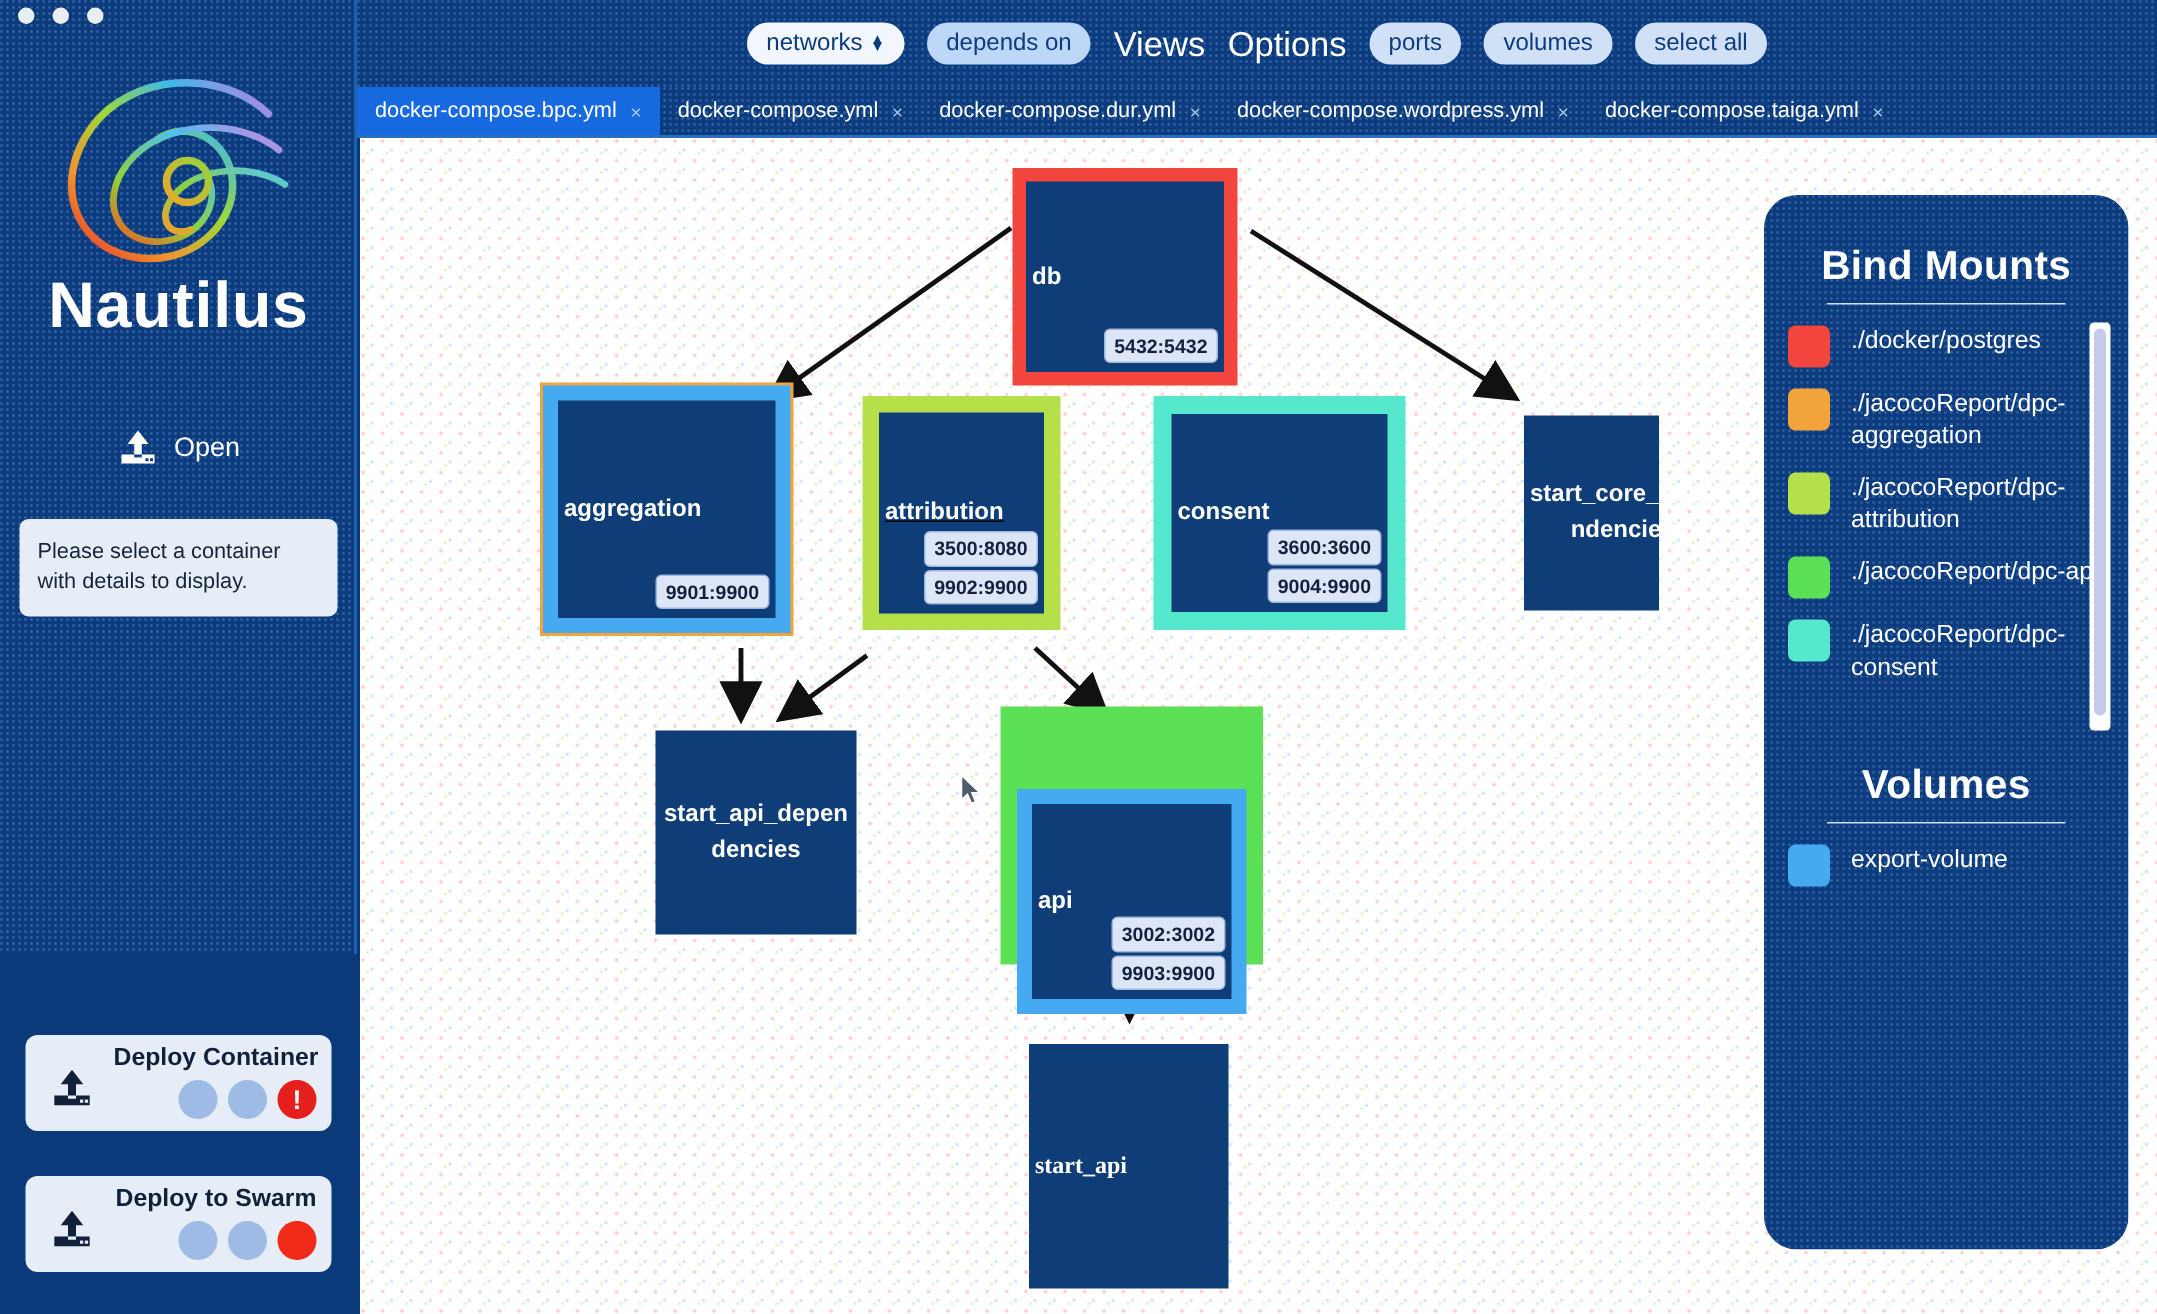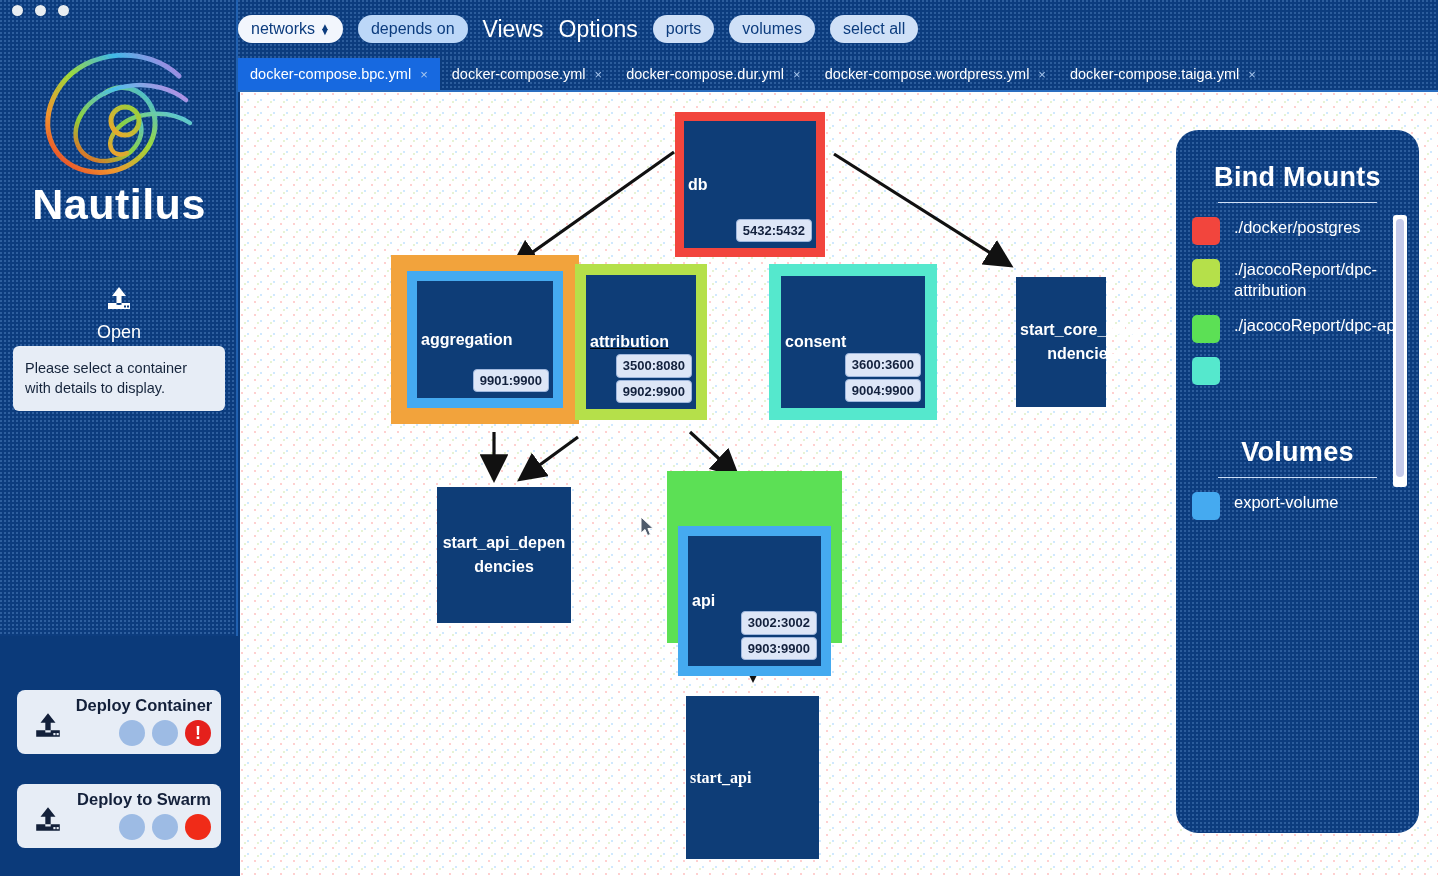--- a/index.html
+++ b/index.html
@@ -24,21 +24,21 @@
 
   .logo-wrap{position:absolute;left:0;top:34px;width:238px;height:160px;display:flex;align-items:center;justify-content:center;}
   .brand{
     position:absolute;left:0;top:180px;width:238px;text-align:center;
     color:#fff;font-size:43px;font-weight:700;letter-spacing:.5px;
   }
 
   .open-row{
     position:absolute;left:0;top:284px;width:238px;
     display:flex;align-items:center;justify-content:center;gap:10px;
-    color:#fff;font-size:18px;flex-direction:column;
+    color:#fff;font-size:18px;
   }
   .upload-icon{display:inline-flex;}
 
   .notice{
     position:absolute;left:13px;top:346px;width:212px;
     background:#e7edf6;border-radius:6px;padding:13px 12px;
     box-sizing:border-box;color:#15243b;font-size:14.5px;line-height:1.35;
   }
 
   .deploy{
@@ -56,21 +56,21 @@
   .led{width:26px;height:26px;border-radius:50%;background:#9dbbe4;}
   .led.alert{background:#e5201c;display:flex;align-items:center;justify-content:center;color:#fff;font-weight:700;font-size:18px;line-height:1;}
   .led.red{background:#f02b18;}
 
   
   .topbar{
     position:absolute;left:238px;top:0;width:1200px;height:58px;
     background:
       radial-gradient(circle at 1px 1px, rgba(120,170,230,.30) 0.7px, transparent 1.1px) 0 0/4px 4px,
       linear-gradient(#0c3c7e,#0c3c7e);
-    display:flex;align-items:center;gap:15px;
+    display:flex;align-items:center;justify-content:center;gap:15px;
   }
   .pill{
     background:#cfe0f7;color:#0c3c7e;border:none;border-radius:14px;
     padding:5px 13px;font-size:16px;font-family:inherit;cursor:pointer;
     display:inline-flex;align-items:center;gap:5px;white-space:nowrap;
   }
   .pill.bright{background:#bcd7f8;}
   .pill.white{background:#f2f6fd;}
   .menu-text{color:#fff;font-size:23px;font-weight:500;}
   .spin{display:inline-flex;flex-direction:column;line-height:5px;font-size:10px;}
@@ -301,21 +301,21 @@
 
     <div class="node" style="left:435px;top:20px;width:150px;height:145px;padding:9px;background:#f2453d;">
       <div class="core">
         <span>db</span>
         <span class="ports">
           <span class="port">5432:5432</span>
         </span>
       </div>
     </div>
 
-    <div class="node" style="left:151px;top:163px;width:188px;height:169px;padding:16px;background:#f2a33c;">
+    <div class="node" style="left:120px;top:163px;width:169px;height:169px;padding:2px;background:#f2a33c;">
       <div class="ring" style="padding:10px;background:#45aaf0;">
         <div class="core">
           <span>aggregation</span>
           <span class="ports">
             <span class="port">9901:9900</span>
           </span>
         </div>
       </div>
     </div>
 
@@ -379,29 +379,34 @@
   <div class="rpanel">
     <div class="rtitle">Bind Mounts</div>
     <div class="rrule"></div>
 
     <div class="legend">
       <div class="lrow">
         <span class="swatch" style="background:#f2453d;"></span>
         <span class="ltext">./docker/postgres</span>
       </div>
       <div class="lrow">
+        <span class="swatch" style="background:#f2a33c;"></span>
+        <span class="ltext">./jacocoReport/dpc-aggregation</span>
+      </div>
+      <div class="lrow">
         <span class="swatch" style="background:#b5e04a;"></span>
         <span class="ltext">./jacocoReport/dpc-attribution</span>
       </div>
       <div class="lrow">
         <span class="swatch" style="background:#5ce055;"></span>
         <span class="ltext">./jacocoReport/dpc-api</span>
       </div>
       <div class="lrow">
         <span class="swatch" style="background:#55e8cd;"></span>
+        <span class="ltext">./jacocoReport/dpc-consent</span>
       </div>
 
       <div class="vscroll">
         <div class="vthumb"></div>
       </div>
     </div>
 
     <div class="rtitle vol-title">Volumes</div>
     <div class="rrule"></div>
     <div class="legend">

